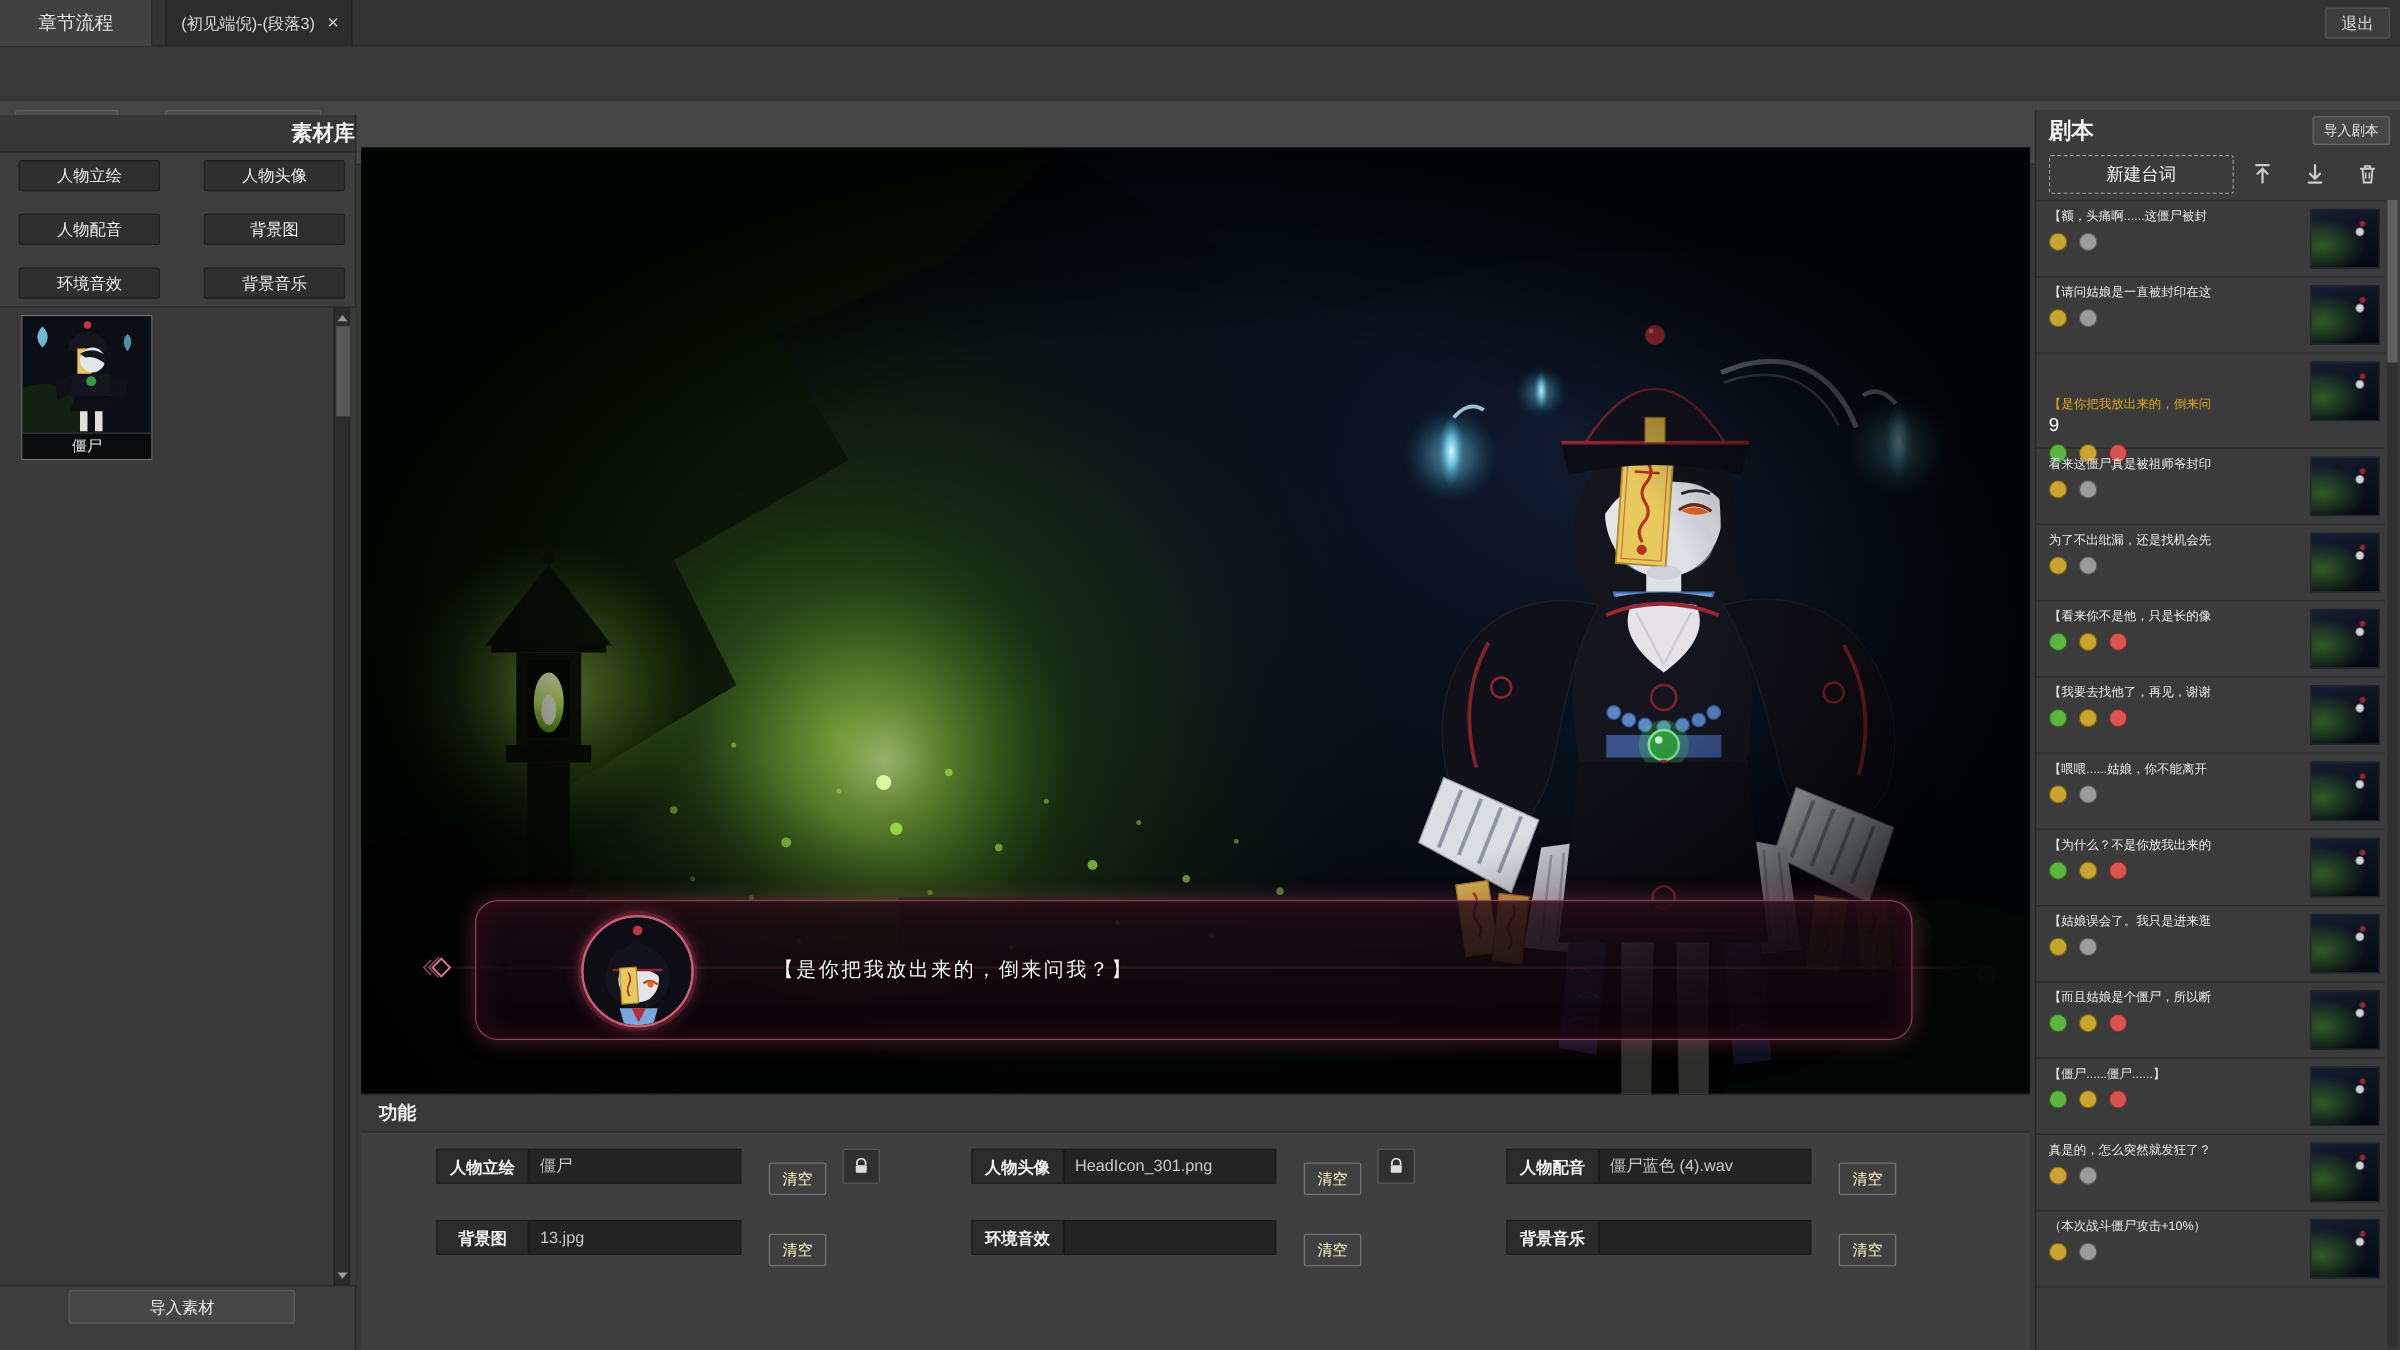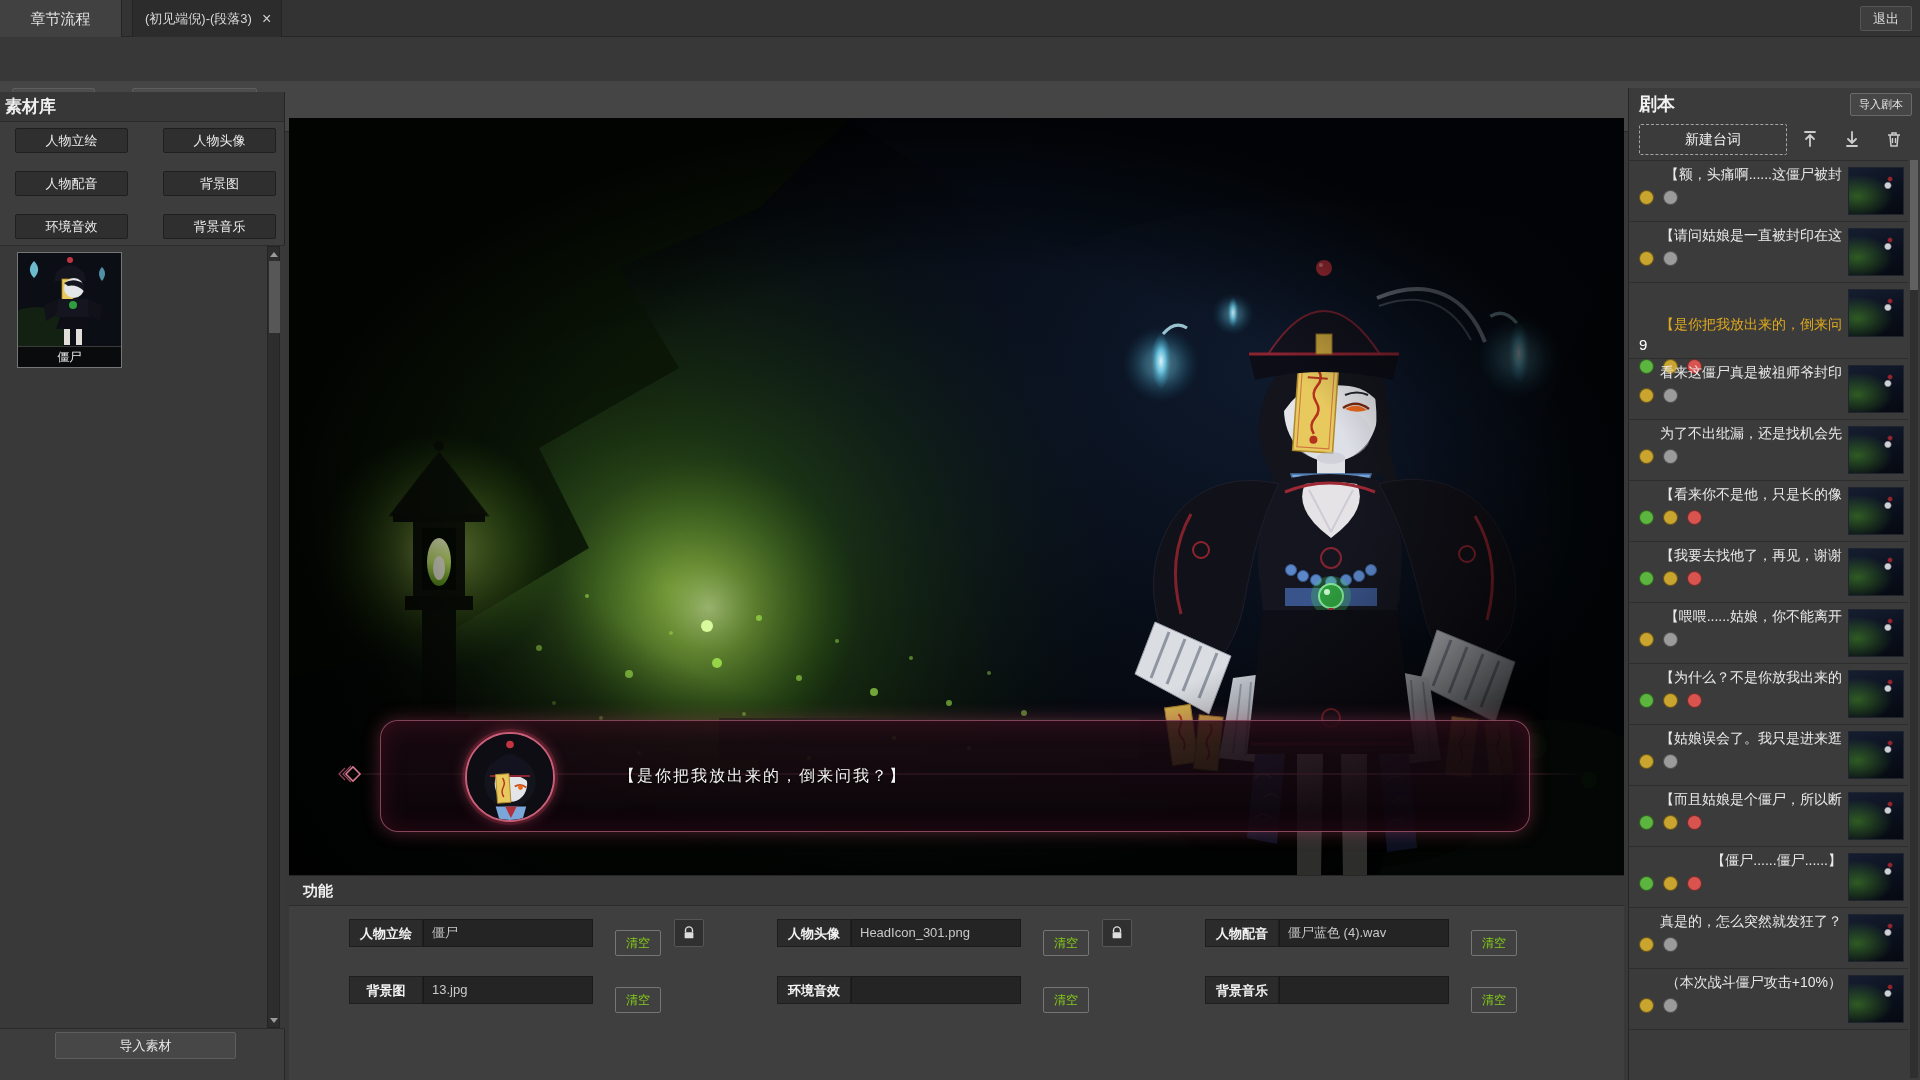--- a/index.html
+++ b/index.html
@@ -19,21 +19,21 @@
   
   .toolbar{position:absolute;left:0;top:37px;width:1920px;height:51px;background:#454545;border-bottom:1px solid #2a2a2a;margin-top:44px;}
   .tool-btn{position:absolute;top:7px;height:37px;background:#4d4d4d;border:1px solid #5e5e5e;border-radius:2px;
     color:#e8e8e8;font-size:14px;text-align:center;}
   .btn-save{left:12px;width:83px;}
   .btn-upload{left:132px;width:125px;}
 
   
   .sidebar{position:absolute;left:0;top:92px;width:285px;height:988px;background:#3d3d3d;border-right:1px solid #262626;}
   .sidebar-header{height:30px;line-height:30px;padding-left:5px;font-size:17px;font-weight:bold;color:#f0f0f0;
-    background:#373737;border-bottom:1px solid #2b2b2b;}
+    background:#373737;border-bottom:1px solid #2b2b2b;text-align:right;}
   .cat-grid{position:absolute;left:15px;top:36px;display:grid;grid-template-columns:113px 113px;column-gap:35px;row-gap:18px;}
   .cat-btn{width:113px;height:25px;background:#2f2f2f;border:1px solid #1f1f1f;color:#ececec;font-size:13px;border-radius:2px;padding:0;}
   .mat-list{position:absolute;left:0;top:153px;width:285px;height:784px;background:#393939;border-top:1px solid #2b2b2b;border-bottom:1px solid #2b2b2b;}
   .mat-scroll{position:absolute;right:5px;top:0;width:13px;height:100%;background:#2d2d2d;border:1px solid #242424;}
   .mat-scroll .arrow{position:absolute;left:0;width:11px;height:12px;display:flex;align-items:center;justify-content:center;}
   .arrow-up{top:1px;}.arrow-down{bottom:1px;}
   .tri-up{width:0;height:0;border-left:4px solid transparent;border-right:4px solid transparent;border-bottom:5px solid #9a9a9a;}
   .tri-down{width:0;height:0;border-left:4px solid transparent;border-right:4px solid transparent;border-top:5px solid #9a9a9a;}
   .mat-thumbBar{position:absolute;left:1px;top:14px;width:11px;height:72px;background:#575757;}
   .mat-item{position:absolute;left:17px;top:6px;width:105px;height:116px;border:1px solid #757575;background:#0c0f15;}
@@ -61,41 +61,41 @@
   .functions{position:absolute;left:289px;top:875px;width:1335px;height:205px;background:#3f3f3f;border-top:1px solid #262626;}
   .fn-header{height:30px;line-height:30px;padding-left:14px;font-size:15px;font-weight:bold;color:#f0f0f0;
     background:#383838;border-bottom:1px solid #2b2b2b;}
   .fn-row{position:absolute;left:60px;right:0;height:28px;display:flex;}
   .fn-row-1{top:43px;}.fn-row-2{top:100px;}
   .fn-group{display:flex;align-items:center;width:428px;flex:0 0 428px;}
   .fn-label{width:74px;height:28px;line-height:28px;text-align:center;background:#2b2b2b;border:1px solid #1e1e1e;
     color:#f2f2f2;font-size:13px;font-weight:bold;}
   .fn-value{width:170px;height:28px;line-height:26px;background:#242424;border:1px solid #1a1a1a;color:#c9c9c9;
     font-size:13px;padding:0 8px;overflow:hidden;white-space:nowrap;}
-  .fn-clear{width:46px;height:26px;margin-left:22px;background:#404040;border:1px solid #757575;color:#84cc16;
+  .fn-clear{width:46px;height:26px;margin-left:22px;background:#404040;border:1px solid #757575;color:#fef9c3;
     font-size:12px;border-radius:2px;padding:0;margin-top:20px;}
   .fn-lock{width:30px;height:28px;margin-left:13px;background:#303030;border:1px solid #565656;border-radius:2px;
     display:flex;align-items:center;justify-content:center;padding:0;}
 
   
   .script-panel{position:absolute;left:1628px;top:88px;width:292px;height:992px;background:#3b3b3b;border-left:1px solid #262626;}
   .sp-header{position:relative;height:34px;}
   .sp-title{position:absolute;left:10px;top:4px;font-size:18px;font-weight:bold;color:#f2f2f2;}
   .sp-import{position:absolute;right:8px;top:5px;width:62px;height:23px;background:#464646;border:1px solid #6a6a6a;
     color:#e2e2e2;font-size:11px;border-radius:2px;padding:0;}
   .sp-newrow{position:relative;height:38px;}
   .sp-new{position:absolute;left:10px;top:2px;width:148px;height:31px;background:transparent;border:1px dashed #a5a5a5;
     color:#f0f0f0;font-size:14px;border-radius:2px;padding:0;}
   .sp-icons{position:absolute;right:14px;top:5px;display:flex;gap:18px;}
   .sp-iconbtn{width:24px;height:24px;background:transparent;border:none;padding:0;display:flex;align-items:center;justify-content:center;}
   .entries{position:absolute;left:0;top:72px;right:12px;bottom:0;overflow:hidden;border-top:1px solid #2d2d2d;}
   .entry{display:flex;height:61px;border-bottom:1px solid #2d2d2d;padding:5px 4px 0 10px;}
   .entry.selected{height:76px;}
   .entry-main{flex:1;min-width:0;}
-  .entry-text{font-size:14px;color:#e9e9e9;white-space:nowrap;overflow:hidden;text-align:right;}
+  .entry-text{font-size:10px;color:#e9e9e9;white-space:nowrap;overflow:hidden;}
   .entry-extra{font-size:15px;color:#fff;margin-top:2px;}
   .entry-dots{display:flex;gap:9px;margin-top:6px;}
   .dot{width:15px;height:15px;border-radius:50%;border:1px solid rgba(0,0,0,.45);display:inline-block;}
   .entry-thumb{width:56px;height:48px;flex:0 0 56px;margin-left:6px;margin-top:1px;border:1px solid #20242e;
     background:
       radial-gradient(circle at 72% 38%, rgba(228,229,233,.9) 0 2.5px, rgba(228,229,233,0) 4px),
       radial-gradient(circle at 76% 24%, rgba(190,40,50,.8) 0 1.5px, transparent 3px),
       radial-gradient(ellipse at 16% 62%, rgba(90,180,40,.45), transparent 55%),
       linear-gradient(160deg,#151e30 0%,#0a0f1c 60%,#060910 100%);}
   .sp-scroll{position:absolute;right:2px;top:72px;bottom:2px;width:8px;background:#2f2f2f;}

